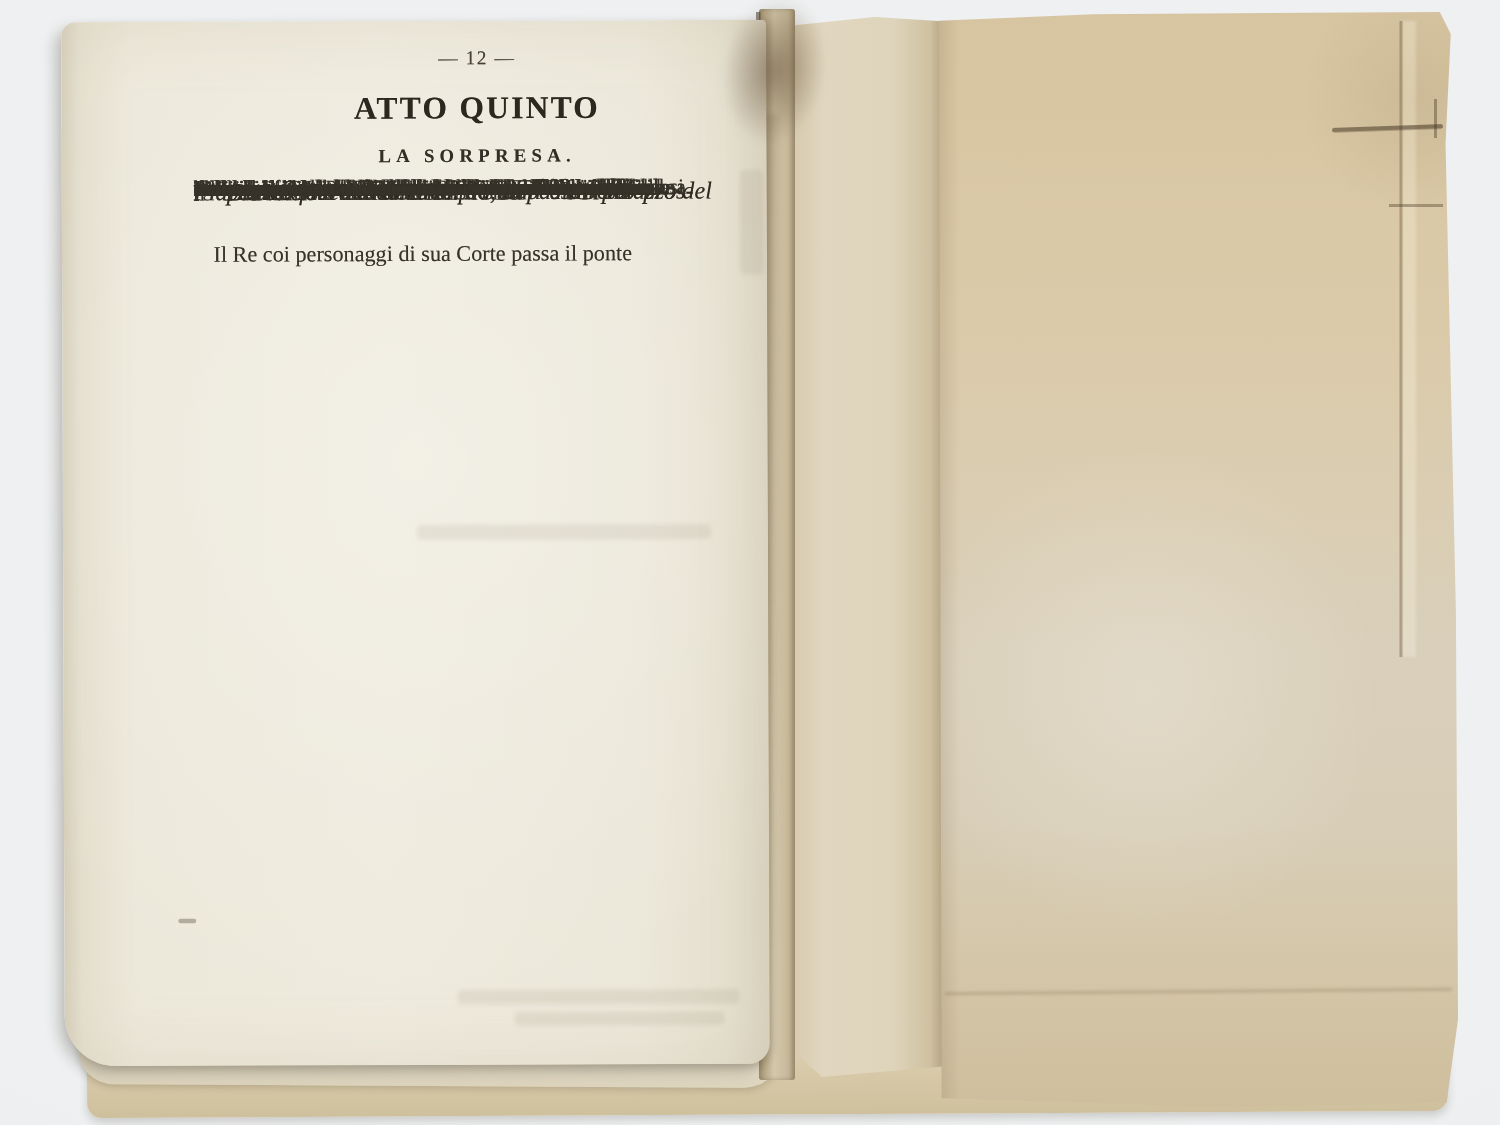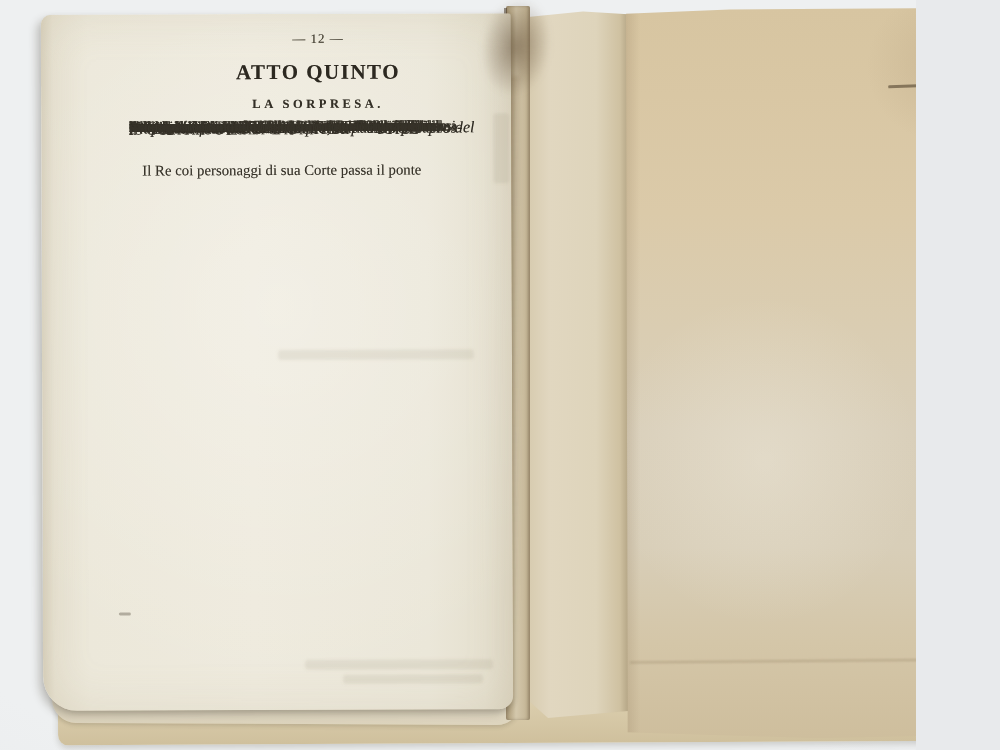--- a/index.html
+++ b/index.html
@@ -1,17 +1,17 @@
 <!DOCTYPE html>
 <html style="--background: #eef0f1; --left-page-paper: #eeeadd; --back-page-paper: #d9c8a6; --page-edge-strip: #ded4bb; --under-sheet: #d5c6a5; --ink: #37332a;"><head>
 <meta charset="utf-8">
 <style>
   html,body{margin:0;padding:0;background:#e8eaec;}
   .photo{
-    position:relative;width:916px;height:750px;overflow:hidden;
+    position:relative;width:1000px;height:750px;overflow:hidden;
     background:radial-gradient(140% 120% at 50% 42%, var(--background,#eef0f1) 55%, #e2e4e7 100%);
   }
   .photo *{position:absolute;box-sizing:border-box;}
 
   
   .under-tan{
     left:58px;top:695px;width:907px;height:48px;
     background:linear-gradient(180deg,#ddd0b0,#cfc09d);
     border-radius:10px;transform:rotate(-0.3deg);
     box-shadow:0 3px 6px rgba(60,55,40,.2);

